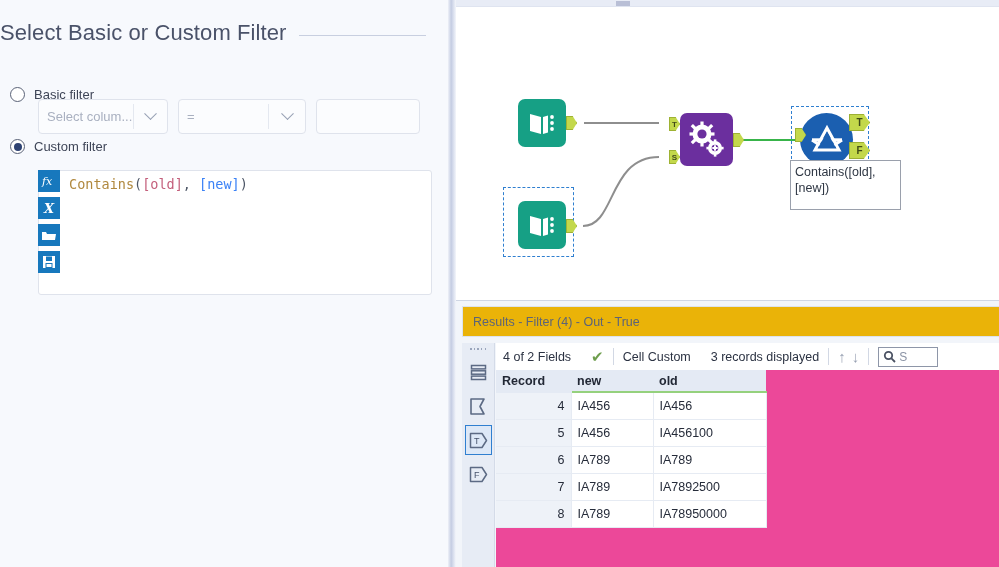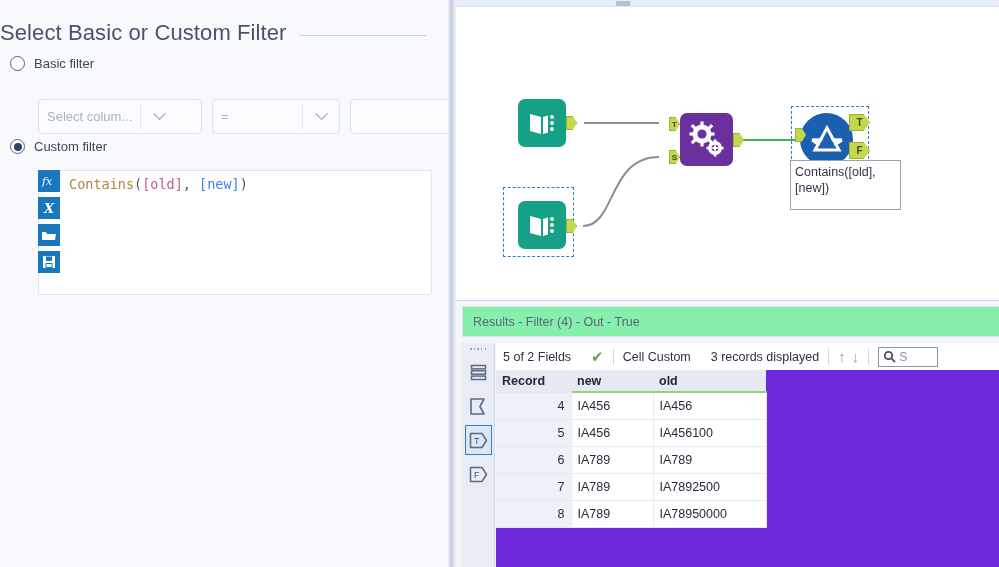--- a/index.html
+++ b/index.html
@@ -32,21 +32,21 @@
   #config-title-rule {
     flex: 1; height: 1px; background: #c8cfe0;
     margin-left: 12px; margin-right: 22px; margin-top: 4px;
   }
 
   .radio-row {
     position: absolute; left: 10px;
     display: flex; align-items: center; gap: 9px;
     font-size: 13px; color: #3e4557;
   }
-  #row-basic  { top: 56px; justify-content: flex-end; }
+  #row-basic  { top: 87px; justify-content: flex-end; }
   #row-custom { top: 139px; }
 
   .radio-outer {
     width: 15px; height: 15px; border-radius: 50%;
     border: 1.6px solid #5a6277; background: #fff;
     display: flex; align-items: center; justify-content: center;
     flex: none;
   }
   .radio-inner { width: 8px; height: 8px; border-radius: 50%; background: #2e4272; }
   .radio-inner.off { background: transparent; }
@@ -55,21 +55,21 @@
   #basic-controls {
     position: absolute; left: 38px; top: 99px;
     display: flex; gap: 10px;
   }
   .ctl {
     height: 35px; background: #fbfcfe;
     border: 1px solid #dfe3ec; border-radius: 4px;
     display: flex; align-items: center;
     color: #a9b0c0; font-size: 13px;
   }
-  #ctl-column { width: 164px; }
+  #ctl-column { width: 130px; }
   #ctl-op     { width: 128px; }
   #ctl-value  { width: 104px; }
   .ctl-text { padding: 0 8px; white-space: nowrap; overflow: hidden; }
   .ctl-sep { width: 1px; align-self: stretch; background: #e4e8f0; margin: 4px 0; }
   .ctl-caret {
     width: 36px; display: flex; align-items: center; justify-content: center;
   }
   .caret {
     width: 9px; height: 9px; border-right: 1.6px solid #97a0b4;
     border-bottom: 1.6px solid #97a0b4; transform: rotate(45deg) translate(-2px,-2px);
@@ -173,21 +173,21 @@
     font-family: "Liberation Sans", sans-serif;
   }
 
   
   #results {
     position: absolute; left: 0; top: 300px; width: 543px; height: 267px;
     background: #f2f5fa; border-top: 1px solid #cfd6e4;
   }
   #results-titlebar {
     position: absolute; left: 6px; top: 5px; width: 537px; height: 31px;
-    background: #86efac; border: 1px solid #dde3ed; border-right: none;
+    background: #eab308; border: 1px solid #dde3ed; border-right: none;
     display: flex; align-items: center;
   }
   #results-title { padding-left: 10px; font-size: 12.5px; color: #5c6478; }
 
   #results-sidebar {
     position: absolute; left: 6px; top: 42px; width: 33px; height: 225px;
     background: #e7ecf5; border-right: 1px solid #d4dbe8;
     display: flex; flex-direction: column; align-items: center;
     padding-top: 2px;
   }
@@ -221,21 +221,21 @@
   #tb-search {
     width: 60px; height: 20px; border: 1px solid #8e96a8; background: #fff;
     display: flex; align-items: center; gap: 3px; padding-left: 4px;
     overflow: hidden; flex: none;
   }
   #tb-search-text { color: #8b93a5; font-size: 12px; }
 
   
   #grid {
     position: absolute; left: 40px; top: 69px; width: 503px; height: 198px;
-    background: #6d28d9; overflow: hidden;
+    background: #ec4899; overflow: hidden;
   }
   table { border-collapse: collapse; }
   th, td { font-size: 12.5px; color: #262c3a; }
   thead th {
     background: #e4eaf4; height: 22px;
     border-bottom: 2px solid #95d17d;
     text-align: left; padding: 0 6px; font-weight: bold;
     color: #222835;
   }
   thead th.col-record {
@@ -459,21 +459,21 @@
         </div>
         <div class="side-btn">
           <svg width="21" height="19" viewBox="0 0 21 19">
             <path d="M2.5 2.5 L14 2.5 L18.5 9.5 L14 16.5 L2.5 16.5 Z" fill="none" stroke="#5c6a84" stroke-width="1.5" stroke-linejoin="round"></path>
             <text x="6" y="13" font-family="Liberation Sans, sans-serif" font-size="9" fill="#46526b">F</text>
           </svg>
         </div>
       </div>
 
       <div id="grid-toolbar">
-        <span class="tb-text">5 of 2 Fields</span>
+        <span class="tb-text">4 of 2 Fields</span>
         <span class="tb-caret"></span>
         <span class="tb-check">✔</span>
         <span class="tb-sep"></span>
         <span class="tb-text">Cell Custom</span>
         <span class="tb-caret"></span>
         <span class="tb-text">3 records displayed</span>
         <span class="tb-sep"></span>
         <span class="tb-arrow">↑</span>
         <span class="tb-arrow">↓</span>
         <span class="tb-sep"></span>

